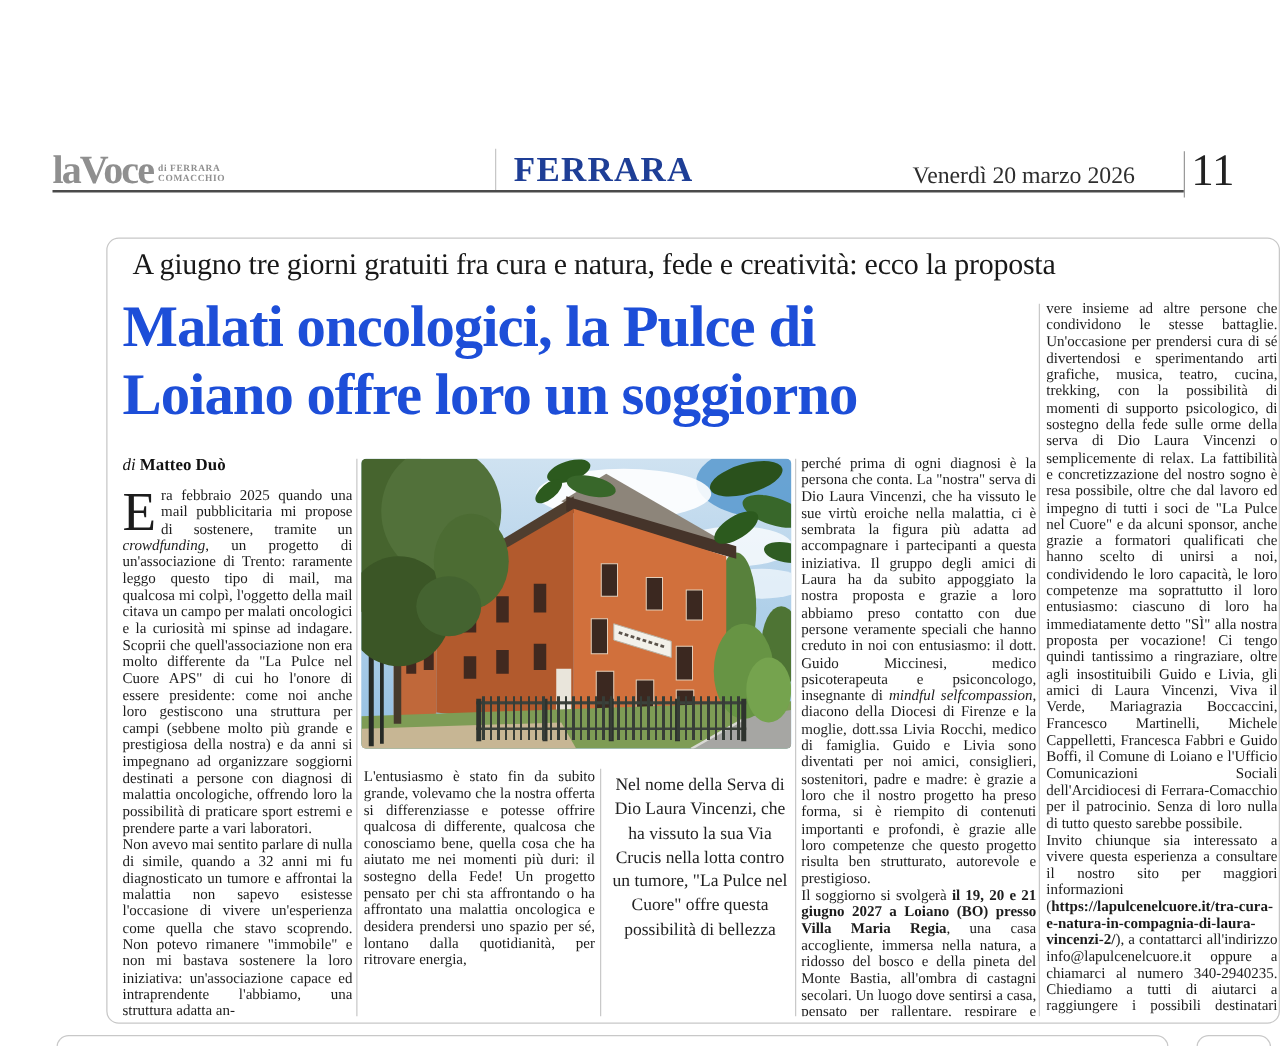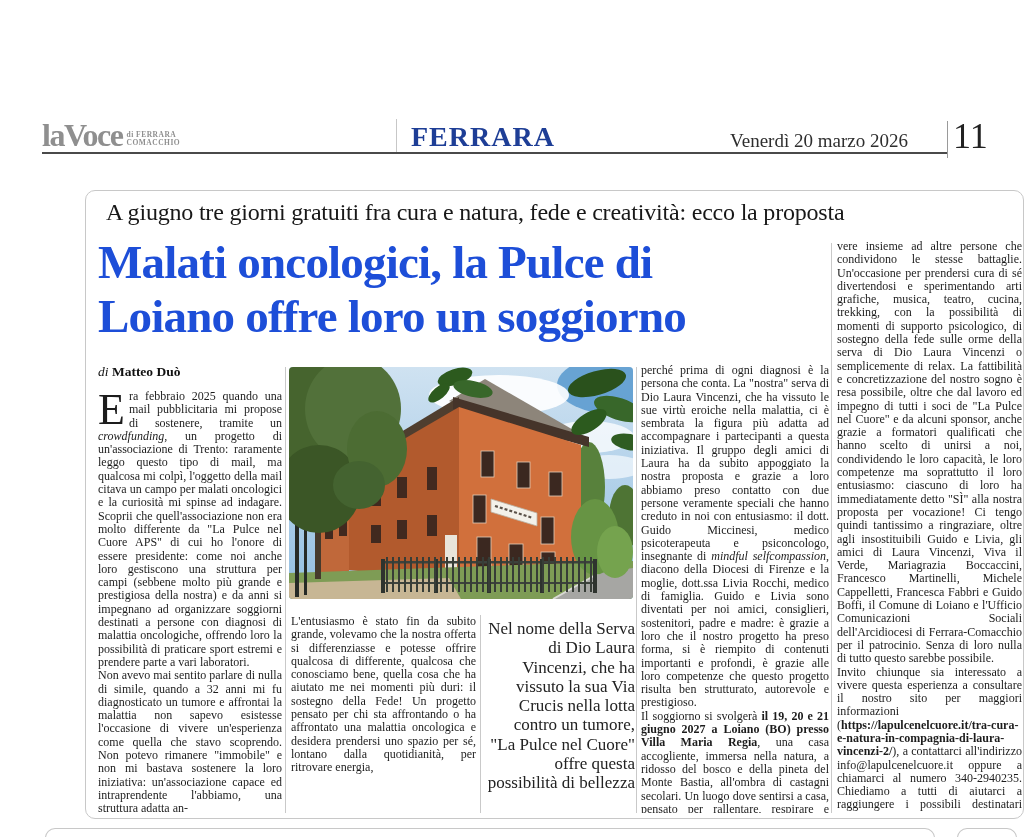--- a/index.html
+++ b/index.html
@@ -33,22 +33,22 @@
            overflow:hidden;color:#1c1c1c;}
   .bodycol p{margin:0;}
   .col1{left:12px;top:199px;width:184px;height:423px;}
   .col2{left:205px;top:424px;width:185px;height:198px;}
   .col4{left:555px;top:173px;width:188px;height:449px;}
   .col5{left:751px;top:49px;width:185px;height:573px;}
   .dropcap{float:left;font-size:44px;line-height:36px;padding:2px 4px 0 0;font-weight:normal;}
   .seg-b{font-weight:bold;}
   .seg-i{font-style:italic;}
 
-  .pullquote{position:absolute;left:399px;top:428px;width:150px;font-size:17px;
-             line-height:19.3px;color:#222;text-align:right;}
+  .pullquote{position:absolute;left:399px;top:428px;width:150px;font-size:14px;
+             line-height:19.3px;color:#222;text-align:center;}
 
   .vsep{position:absolute;width:1px;background:#c9c9c9;}
   .v1{left:199px;top:176px;height:446px;}
   .v2{left:394px;top:424px;height:198px;}
   .v3{left:550px;top:176px;height:446px;}
   .v4{left:745px;top:52px;height:570px;}
 
   
   .photo{position:absolute;left:203px;top:176px;width:344px;height:232px;border-radius:4px;
          overflow:hidden;background:#bcd7ec;}

